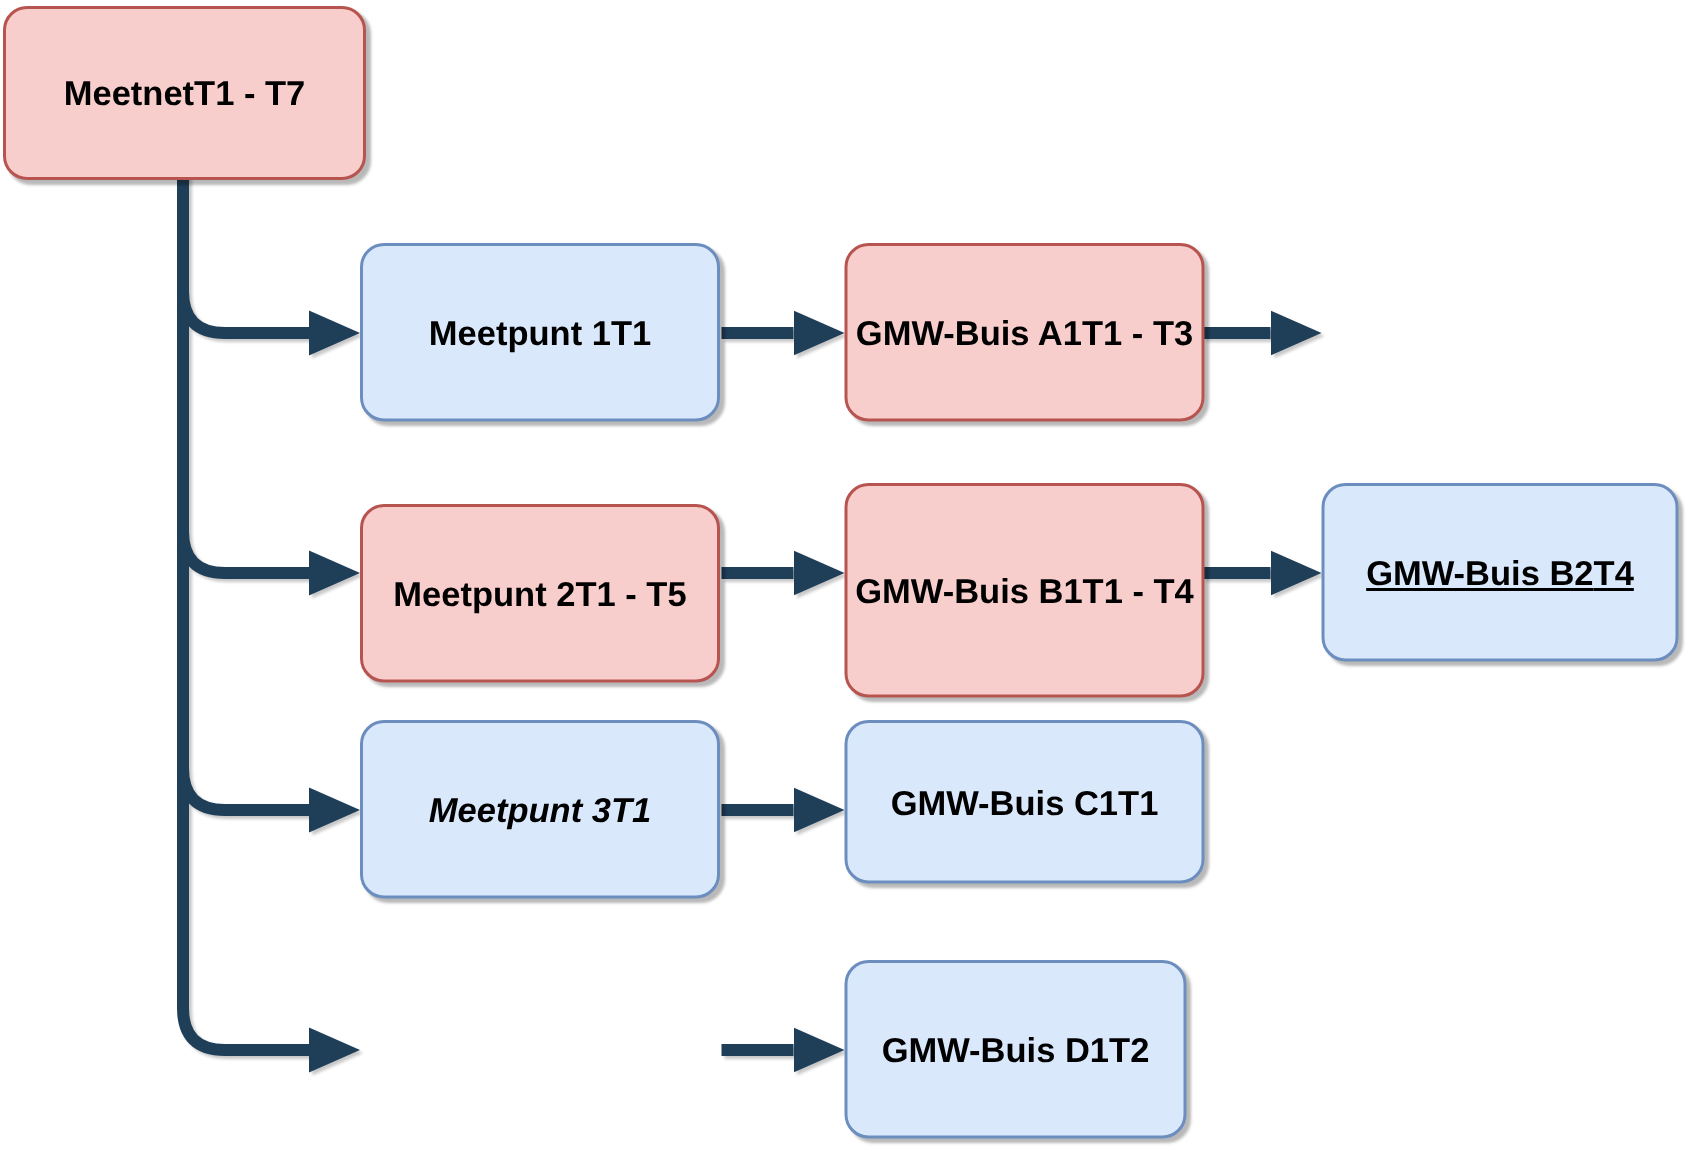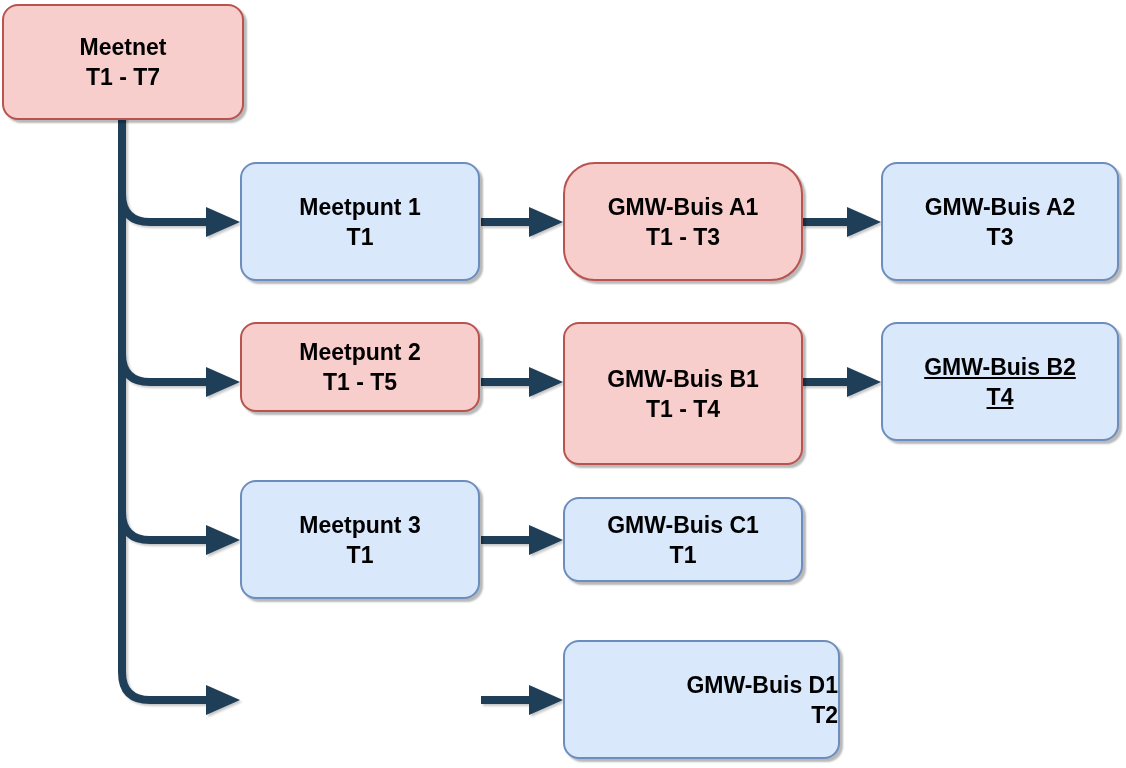--- a/index.html
+++ b/index.html
@@ -25,21 +25,20 @@
     fill: none;
     stroke: var(--connector, #1f3e58);
     stroke-width: 8;
   }
   .node {
     position: absolute;
     box-sizing: border-box;
     border-radius: 16px;
     border: 2px solid #888;
     display: flex;
-    flex-direction: column;
     align-items: center;
     justify-content: center;
     text-align: center;
     box-shadow: 3px 3px 2px rgba(0,0,0,0.28);
     color: var(--text, #000000);
   }
   .node[data-variant="red"] {
     background: var(--node-red-fill, #f8cecc);
     border-color: var(--node-red-stroke, #b85450);
   }
@@ -49,29 +48,29 @@
   }
   .node .line {
     font-size: 23px;
     font-weight: bold;
     line-height: 30px;
     white-space: nowrap;
   }
   
   #n-meetnet   { left: 2px;   top: 4px;   width: 242px; height: 116px; }
   #n-meetpunt1 { left: 240px; top: 162px; width: 240px; height: 119px; }
-  #n-gmw-a1    { left: 563px; top: 162px; width: 240px; height: 119px; border-radius: 32px; }
+  #n-gmw-a1    { left: 563px; top: 162px; width: 240px; height: 119px; }
   #n-gmw-a2    { left: 881px; top: 162px; width: 238px; height: 119px; }
-  #n-meetpunt2 { left: 240px; top: 322px; width: 240px; height: 90px; }
+  #n-meetpunt2 { left: 240px; top: 336px; width: 240px; height: 119px; }
   #n-gmw-b1    { left: 563px; top: 322px; width: 240px; height: 143px; }
   #n-gmw-b2    { left: 881px; top: 322px; width: 238px; height: 119px; text-decoration: underline; }
-  #n-meetpunt3 { left: 240px; top: 480px; width: 240px; height: 119px; }
-  #n-gmw-c1    { left: 563px; top: 480px; width: 240px; height: 85px; margin-top: 17px; }
+  #n-meetpunt3 { left: 240px; top: 480px; width: 240px; height: 119px; font-style: italic; }
+  #n-gmw-c1    { left: 563px; top: 480px; width: 240px; height: 109px; }
   #n-meetpunt4 { left: 240px; top: 640px; width: 240px; height: 119px; }
-  #n-gmw-d1    { left: 563px; top: 640px; width: 277px; height: 119px; align-items: flex-end; }
+  #n-gmw-d1    { left: 563px; top: 640px; width: 228px; height: 119px; }
 </style>
 </head>
 <body>
 
 <div class="canvas">
 
   <svg class="connectors" viewBox="0 0 1126 768" xmlns="http://www.w3.org/2000/svg">
     <defs>
       <marker id="arrowhead" markerUnits="userSpaceOnUse" markerWidth="36" markerHeight="34" refX="0" refY="17" orient="auto">
         <path d="M 0 2 L 34 17 L 0 32 Z" style="fill: var(--connector, #1f3e58);"></path>
@@ -100,24 +99,20 @@
   <div class="node" id="n-meetpunt1" data-variant="blue">
     <div class="line">Meetpunt 1</div>
     <div class="line">T1</div>
   </div>
 
   <div class="node" id="n-gmw-a1" data-variant="red">
     <div class="line">GMW-Buis A1</div>
     <div class="line">T1 - T3</div>
   </div>
 
-  <div class="node" id="n-gmw-a2" data-variant="blue">
-    <div class="line">GMW-Buis A2</div>
-    <div class="line">T3</div>
-  </div>
 
   <div class="node" id="n-meetpunt2" data-variant="red">
     <div class="line">Meetpunt 2</div>
     <div class="line">T1 - T5</div>
   </div>
 
   <div class="node" id="n-gmw-b1" data-variant="red">
     <div class="line">GMW-Buis B1</div>
     <div class="line">T1 - T4</div>
   </div>

